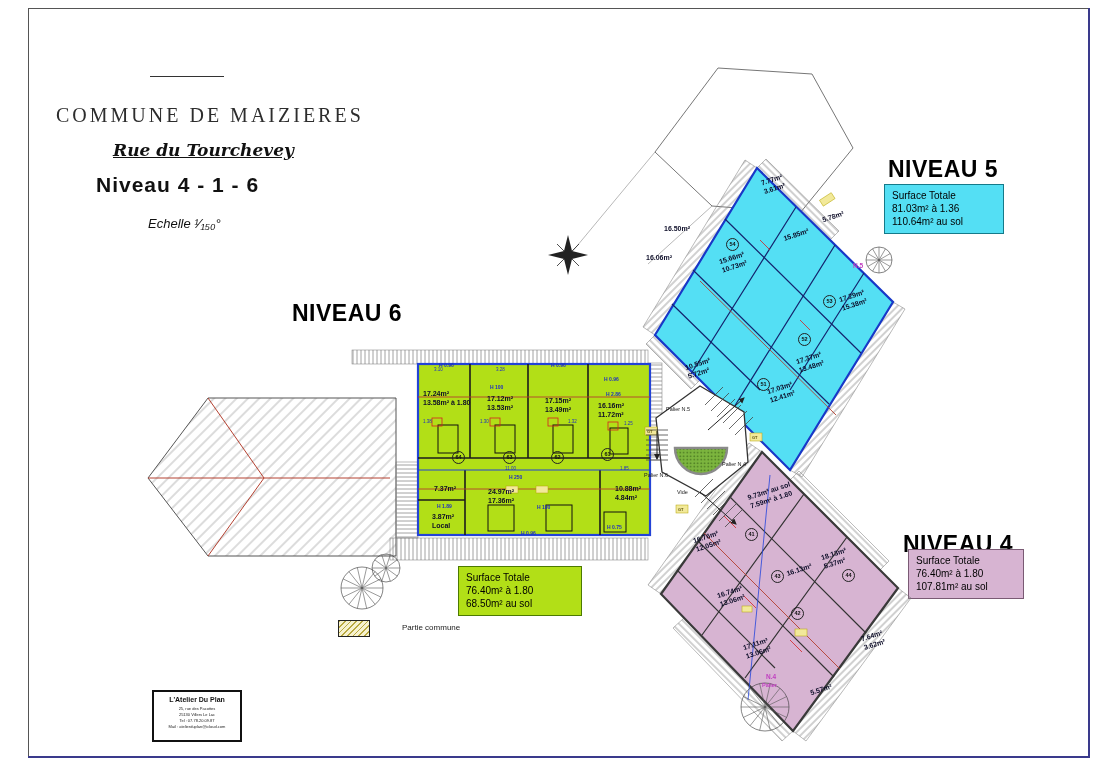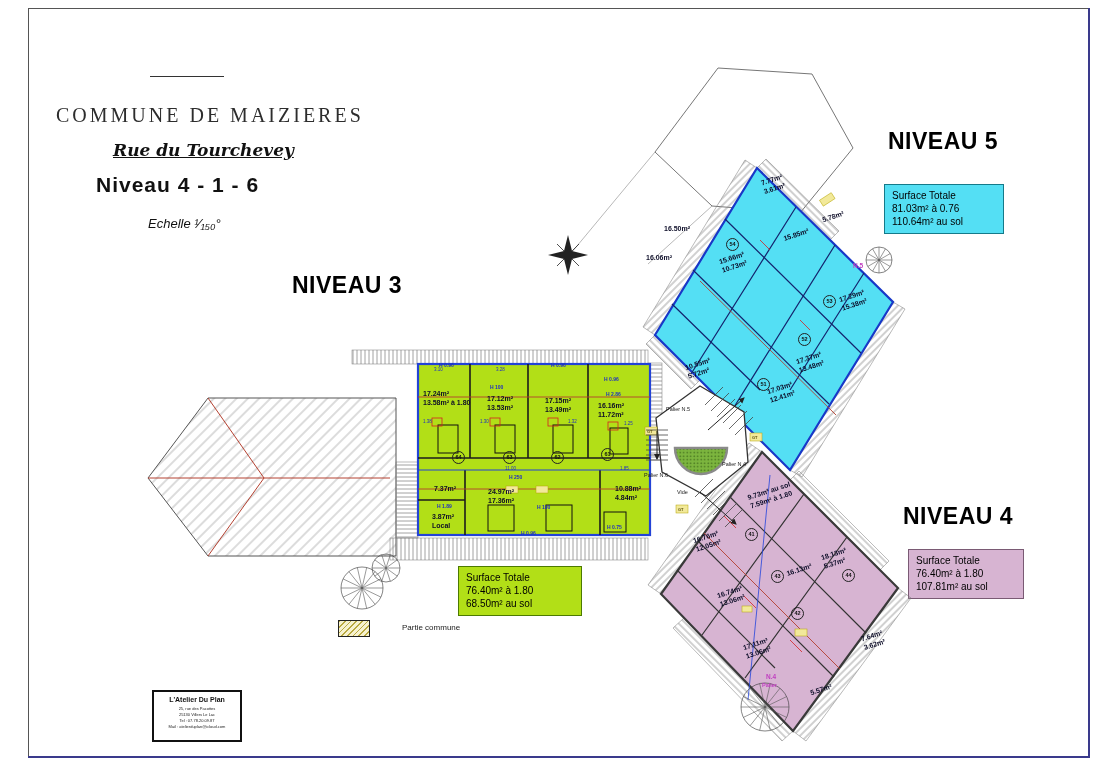--- a/index.html
+++ b/index.html
@@ -8,21 +8,21 @@
   .abs{position:absolute;}
   
   .frame{position:absolute;background:#555;}
   
   #dept{left:60px;top:45px;font-size:15px;font-weight:bold;letter-spacing:.3px;}
   #rule{left:150px;top:76px;width:74px;height:1px;background:#333;}
   #commune{left:56px;top:92px;font-family:"Liberation Serif",serif;font-size:20px;letter-spacing:3px;color:#2d2d2d;margin-top:12px;}
   #street{left:113px;top:140px;font-family:"DejaVu Serif",serif;font-style:italic;font-weight:bold;font-size:17px;text-decoration:underline;}
   #levels{left:96px;top:173px;font-size:21px;font-weight:bold;letter-spacing:1px;}
   #scale{left:148px;top:216px;font-style:italic;font-size:13px;}
-  .nivhead{position:absolute;font-size:23px;font-weight:bold;letter-spacing:.5px;color:#000;}
+  .nivhead{position:absolute;font-size:23px;font-weight:bold;letter-spacing:.5px;color:#000;margin-top:28px;}
   
   .sbox{position:absolute;padding:4px 7px;font-size:10px;line-height:1.32;color:#000;}
   .sbox .t{display:block;}
   
   .al{position:absolute;font-weight:bold;font-size:7px;line-height:1.3;color:#0d0d28;white-space:nowrap;z-index:6;}
   .al span{display:block;}
   .r18{transform:rotate(-18deg);transform-origin:center;}
   .hd{position:absolute;font-size:5px;font-weight:bold;color:#2030c0;white-space:nowrap;z-index:6;}
   .dm{position:absolute;font-size:4.5px;color:#2030c0;white-space:nowrap;z-index:6;}
   .uc{position:absolute;width:11px;height:11px;border:1px solid #222;border-radius:50%;
@@ -48,27 +48,27 @@
   <div class="frame" style="left:28px;top:8px;width:1062px;height:1px;"></div>
   <div class="frame" style="left:1088px;top:8px;width:2px;height:750px;background:#3a3a8c;"></div>
   <div class="frame" style="left:28px;top:756px;width:1062px;height:2px;background:#3a3a8c;"></div>
 
   <div id="rule" class="abs"></div>
   <div id="commune" class="abs">COMMUNE DE  MAIZIERES</div>
   <div id="street" class="abs">Rue du Tourchevey</div>
   <div id="levels" class="abs">Niveau 4 - 1 - 6</div>
   <div id="scale" class="abs">Echelle ¹⁄₁₅₀°</div>
 
-  <div class="nivhead" style="left:292px;top:272px;">NIVEAU 3</div>
+  <div class="nivhead" style="left:292px;top:272px;">NIVEAU 6</div>
   <div class="nivhead" style="left:888px;top:128px;">NIVEAU 5</div>
   <div class="nivhead" style="left:903px;top:503px;">NIVEAU 4</div>
 
   <div class="sbox" style="left:884px;top:184px;width:104px;background:#54dff4;border:1px solid #157a8a;">
     <span class="t">Surface Totale</span>
-    <span class="t">81.03m² à 0.76</span>
+    <span class="t">81.03m² à 1.36</span>
     <span class="t">110.64m² au sol</span>
   </div>
   <div class="sbox" style="left:458px;top:566px;width:108px;background:#b2df17;border:1px solid #4c7a00;">
     <span class="t">Surface Totale</span>
     <span class="t">76.40m² à 1.80</span>
     <span class="t">68.50m² au sol</span>
   </div>
   <div class="sbox" style="left:908px;top:549px;width:100px;background:#d7b4d2;border:1px solid #7a5a74;">
     <span class="t">Surface Totale</span>
     <span class="t">76.40m² à 1.80</span>

